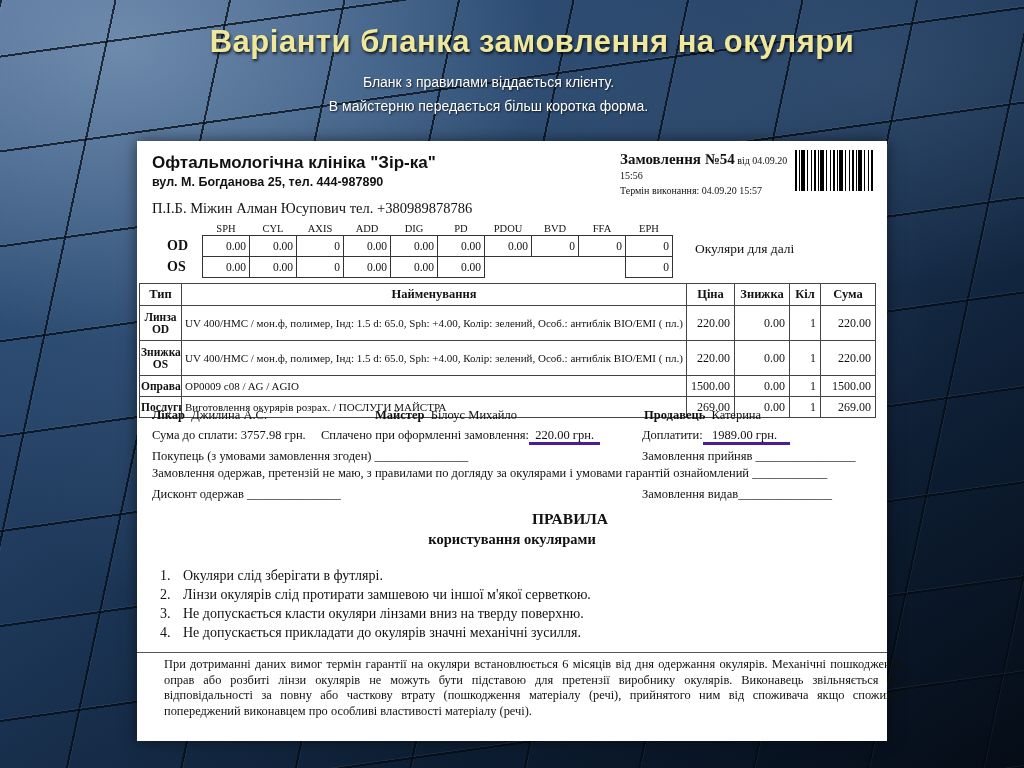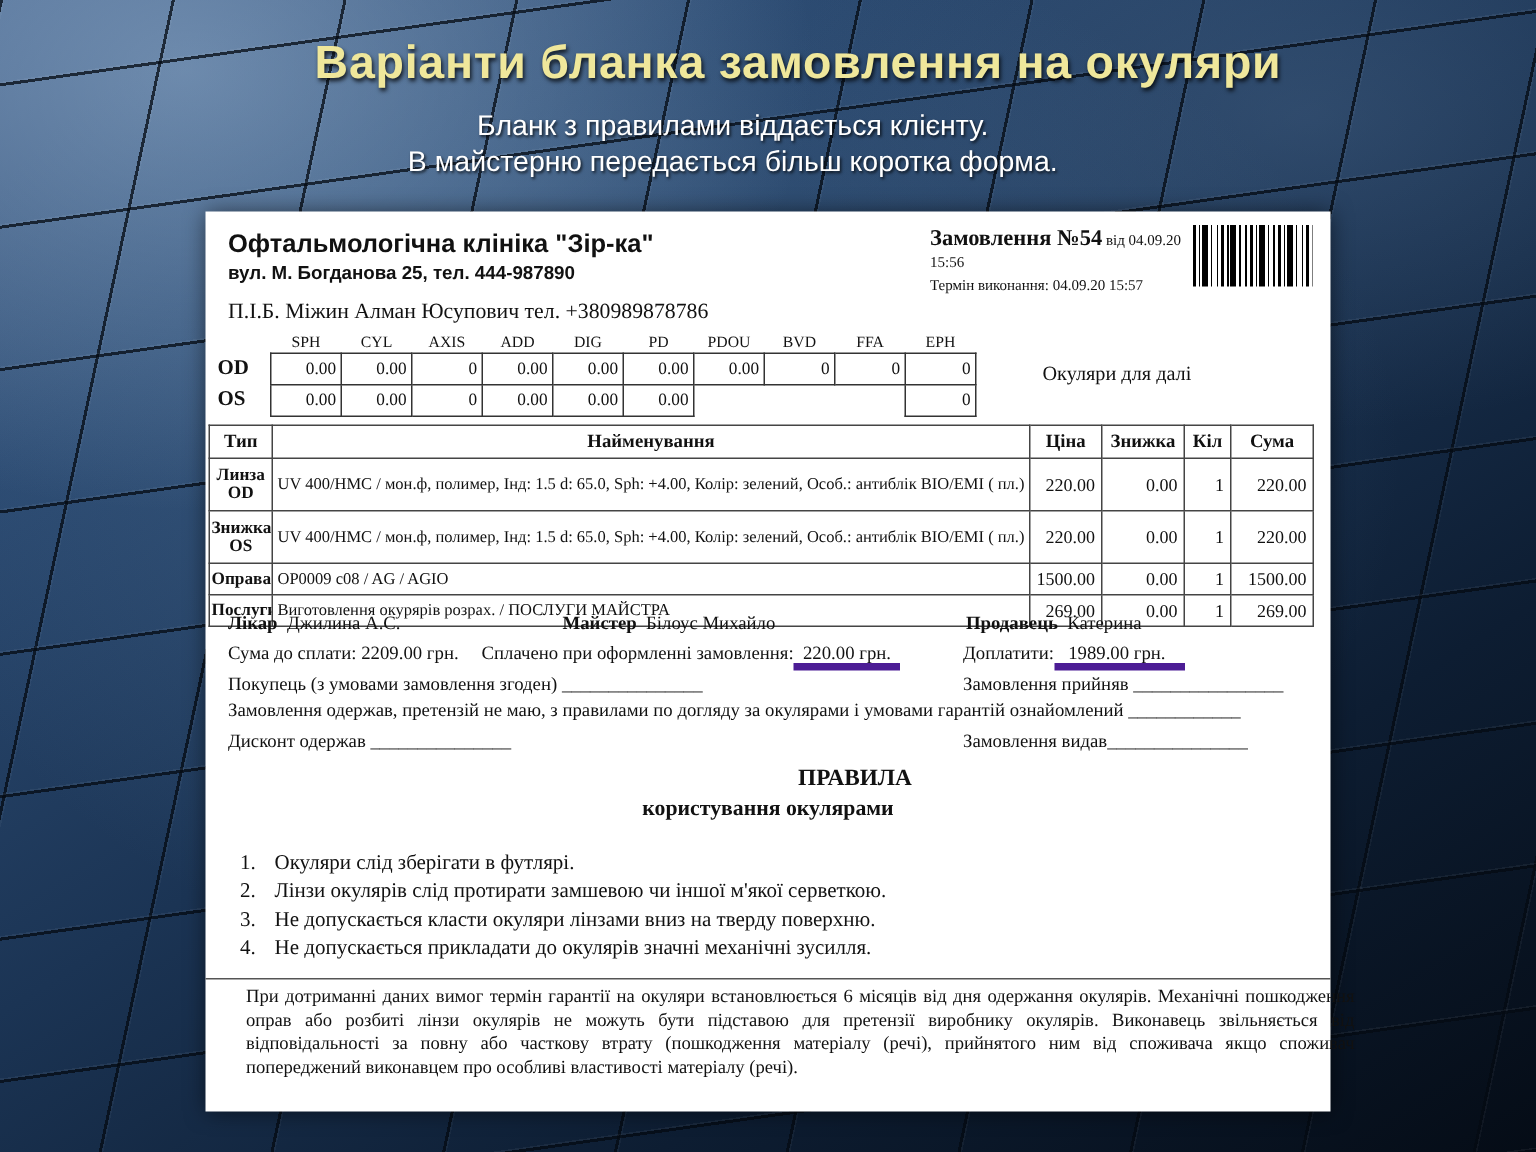--- a/index.html
+++ b/index.html
@@ -15,21 +15,21 @@
       linear-gradient(148deg, #46648c 0%, #2b4a71 22%, #1b3454 48%, #0d1d32 74%, #050c16 100%);
   }
   .slide-title{
     position:absolute;top:24px;left:0;width:1024px;text-align:center;
     font-size:31px;font-weight:bold;letter-spacing:0.5px;
     text-shadow:1px 2px 3px rgba(0,0,0,0.8);
     padding-left:20px;
   }
   .slide-sub{
     position:absolute;left:0;width:977px;text-align:center;
-    font-size:19px;color:#ffffff;text-shadow:1px 1px 2px rgba(0,0,0,0.75);
+    font-size:14px;color:#ffffff;text-shadow:1px 1px 2px rgba(0,0,0,0.75);
   }
   .sub1{top:74px;} .sub2{top:98px;}
 
   .form{
     position:absolute;left:137px;top:141px;width:750px;height:600px;
     background:#ffffff;color:#111;
     font-family:"Liberation Serif", serif;
     box-shadow:0 0 14px rgba(0,0,0,0.55);
   }
   .clinic-name{position:absolute;left:15px;top:12px;font-family:"Liberation Sans",sans-serif;font-weight:bold;font-size:17px;}
@@ -37,21 +37,21 @@
   .order-block{position:absolute;left:483px;top:11px;width:172px;line-height:13px;}
   .order-title{font-weight:bold;font-size:15px;}
   .order-small{font-size:10px;}
   .order-line2,.order-line3{font-size:10px;margin-top:2px;}
   .barcode{
     position:absolute;left:658px;top:9px;width:80px;height:41px;
     background:repeating-linear-gradient(90deg,#000 0 2px,#fff 2px 4px,#000 4px 5px,#fff 5px 6px,#000 6px 10px,#fff 10px 12px,#000 12px 13px,#fff 13px 16px,#000 16px 17px,#fff 17px 19px);
   }
   .pib{position:absolute;left:15px;top:59px;font-size:14.5px;}
 
-  .rx-wrap{position:absolute;left:8px;top:80px;}
+  .rx-wrap{position:absolute;left:30px;top:80px;}
   table.rx{border-collapse:collapse;}
   table.rx td{padding:0;}
   .rx-head td{font-size:10.5px;text-align:center;height:14px;border:none;}
   .rx-label{font-weight:bold;font-size:14px;width:35px;border:none !important;}
   td.rx-cell{width:43px;height:20px;border:1px solid #333;font-size:11.5px;text-align:right;padding-right:3px !important;}
   td.rx-blank{width:43px;height:20px;border:none;}
   .purpose{position:absolute;left:558px;top:100px;font-size:13.5px;}
 
   table.items{
     position:absolute;left:2px;top:142px;border-collapse:collapse;table-layout:fixed;width:650px;
@@ -60,21 +60,21 @@
   .it-head td{font-weight:bold;text-align:center;font-size:12.5px;height:19px;}
   td.it-type{font-weight:bold;font-size:11.5px;text-align:center;}
   td.it-name{font-size:11px;text-align:left;padding:0 3px;line-height:12.5px;}
   td.it-num{font-size:12px;text-align:right;padding-right:4px;}
   .row-tall td{height:32px;}
   .row-short td{height:18px;}
 
   .sig{position:absolute;left:15px;width:722px;height:18px;font-size:12.5px;white-space:nowrap;}
   .sig b{font-weight:bold;}
   .abs{position:absolute;top:0;}
-  .ul{border-bottom:5px solid #4c1d95;}
+  .ul{border-bottom:3px solid #4c1d95;}
 
   .rules-t1{position:absolute;left:0;top:369px;width:866px;text-align:center;font-weight:bold;font-size:15.5px;}
   .rules-t2{position:absolute;left:0;top:390px;width:750px;text-align:center;font-weight:bold;font-size:14.5px;}
   .rule{position:absolute;left:0;width:740px;font-size:14px;}
   .rule-num{position:absolute;left:23px;}
   .rule-text{position:absolute;left:46px;}
   .divider{position:absolute;left:0;top:511px;width:750px;border-top:1px solid #555;}
   .warranty{
     position:absolute;left:5px;top:516px;width:739px;
     font-size:12.4px;line-height:15.6px;text-align:justify;margin-left:22px;
@@ -201,21 +201,21 @@
   </tbody>
     </table>
 
   <div class="sig" style="top:267px;">
     <span class="abs" style="left:0;"><b>Лікар</b>&nbsp;&nbsp;<span>Джилина А.С.</span></span>
     <span class="abs" style="left:223px;"><b>Майстер</b>&nbsp;&nbsp;<span>Білоус Михайло</span></span>
     <span class="abs" style="left:492px;"><b>Продавець</b>&nbsp;&nbsp;<span>Катерина</span></span>
   </div>
 
   <div class="sig" style="top:287px;">
-    <span class="abs" style="left:0;">Сума до сплати: 2209.00 грн.</span>
+    <span class="abs" style="left:0;">Сума до сплати: 3757.98 грн.</span>
     <span class="abs" style="left:169px;"><span>Сплачено при оформленні замовлення:</span><span class="ul">&nbsp;&nbsp;220.00 грн.&nbsp;&nbsp;</span></span>
     <span class="abs" style="left:490px;"><span>Доплатити:</span><span class="ul">&nbsp;&nbsp;&nbsp;1989.00 грн.&nbsp;&nbsp;&nbsp;&nbsp;</span></span>
   </div>
 
   <div class="sig" style="top:308px;">
     <span class="abs" style="left:490px;">Замовлення прийняв ________________</span>
     <span class="abs" style="left:0;">Покупець (з умовами замовлення згоден) _______________</span>
   </div>
 
   <div class="sig" style="top:325px;">

